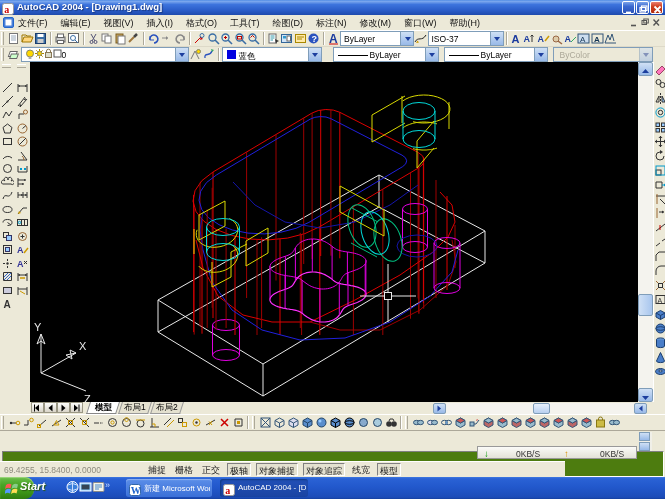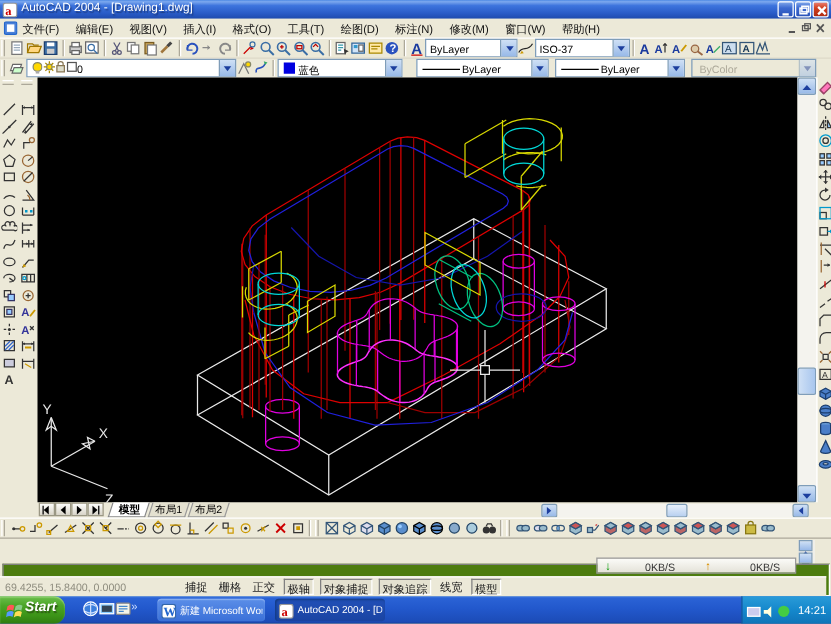--- a/index.html
+++ b/index.html
@@ -14,21 +14,21 @@
 .sbtn{background:linear-gradient(180deg,#fdfdfb,#d8d4c8);border:1px solid #9a9784;display:inline-block}
 .stat{font-size:9px;color:#222}
 .statbtn{display:inline-block;height:13px;padding:1px 2px;font-size:9px;vertical-align:top;margin-right:5px}
 .statbtn.on{border:1px solid;border-color:#808080 #fff #fff #808080;background:#e4e1d0}
 </style></head><body>
 <div class="abs" style="left:0;top:0;width:665px;height:15px;background:linear-gradient(180deg,#4e8ae4 0%,#7ca8ee 9%,#3d74dd 30%,#2a5cc8 70%,#1e4aad 100%)">
 <span class="abs" style="left:2px;top:1px"><svg width="12" height="12" style="" viewBox="0 0 12 12">
         <rect x="0.5" y="0.5" width="11" height="11" rx="2" fill="#fff" stroke="#999"></rect>
         <text x="2.2" y="9.8" font-size="10" font-weight="bold" fill="#c00" font-family="Liberation Serif">a</text>
       </svg></span>
-<span class="abs" style="left:17px;top:1px;color:#fff;font-size:9.5px;font-weight:normal;text-shadow:1px 1px 1px #1a3a80">AutoCAD 2004 - [Drawing1.dwg]</span>
+<span class="abs" style="left:17px;top:1px;color:#fff;font-size:9.5px;font-weight:bold;text-shadow:1px 1px 1px #1a3a80">AutoCAD 2004 - [Drawing1.dwg]</span>
 <span class="abs" style="right:2px;top:1px"><span class="xpb" style="background:linear-gradient(180deg,#7ba2e8,#3c6ad1 40%,#2a52b8)"><svg width="13" height="13" style="" viewBox="0 0 13 13">
           <path d="M3 9.5 h5" stroke="#fff" stroke-width="1.8"></path>
         </svg></span><span class="xpb" style="background:linear-gradient(180deg,#7ba2e8,#3c6ad1 40%,#2a52b8)"><svg width="13" height="13" style="" viewBox="0 0 13 13">
           <rect x="3" y="4.5" width="5.5" height="4.5" fill="none" stroke="#fff" stroke-width="1.2"></rect>
           <rect x="4.5" y="3" width="5.5" height="4.5" fill="none" stroke="#fff" stroke-width="1.2"></rect>
         </svg></span><span class="xpb" style="background:linear-gradient(180deg,#e98072,#d1401f 40%,#b02b10)"><svg width="13" height="13" style="" viewBox="0 0 13 13">
           <path d="M3.5 3.5 L9.5 9.5 M9.5 3.5 L3.5 9.5" stroke="#fff" stroke-width="1.8"></path>
         </svg></span></span>
   </div>
 <div class="abs" style="left:0;top:15px;width:665px;height:15px;background:#ece9d8;font-size:9px;color:#111">
@@ -663,28 +663,28 @@
         </svg></span>
 </div>
 <div class="abs" style="left:2px;top:20px;width:662px;height:11px;background:#4d7c0f;border:1px solid;border-color:#808080 #fff #fff #808080;font-size:9px;padding:12px 2px;color:#000">命令:</div>
 </div>
 <div class="abs" style="left:477px;top:446px;width:160px;height:13px;background:linear-gradient(180deg,#fbfbf8,#e4e2d8);border:1px solid #999;font-size:8.5px;color:#333">
 <span class="abs" style="left:6px;top:0.5px;color:#090;font-weight:bold;font-size:9.5px">↓</span>
     <span class="abs" style="left:38px;top:1.5px">0KB/S</span>
 <span class="abs" style="left:86px;top:0.5px;color:#d89000;font-weight:bold;font-size:9.5px">↑</span>
     <span class="abs" style="left:122px;top:1.5px">0KB/S</span>
   </div>
-<div class="abs stat" style="left:0;top:461px;width:661px;height:16px;background:#ece9d8;border-top:1px solid #fff">
+<div class="abs stat" style="left:0;top:461px;width:565px;height:16px;background:#ece9d8;border-top:1px solid #fff">
 <span class="abs" style="left:4px;top:3px;width:130px;height:12px;color:#8e8c7e;font-size:8.5px">69.4255, 15.8400, 0.0000</span>
 <span class="abs" style="left:146px;top:1px">
 <span class="statbtn">捕捉</span><span class="statbtn">栅格</span><span class="statbtn">正交</span><span class="statbtn on">极轴</span><span class="statbtn on">对象捕捉</span><span class="statbtn on">对象追踪</span><span class="statbtn">线宽</span><span class="statbtn on">模型</span>
 </span>
   </div>
 <div class="abs" style="left:0;top:477px;width:665px;height:22px;background:linear-gradient(180deg,#3f79e0 0%,#2a62d5 8%,#2258cc 45%,#1c4cb8 92%,#15409e 100%)">
-<span class="abs" style="left:0;top:0;width:52px;height:22px;background:linear-gradient(180deg,#6cbf4c 0%,#4aa527 35%,#3c9418 70%,#2f7d10 100%);border-radius:0 9px 9px 0;box-shadow:inset 0 1px 1px #9ed67e">
+<span class="abs" style="left:0;top:0;width:34px;height:22px;background:linear-gradient(180deg,#6cbf4c 0%,#4aa527 35%,#3c9418 70%,#2f7d10 100%);border-radius:0 9px 9px 0;box-shadow:inset 0 1px 1px #9ed67e">
 <span class="abs" style="left:5px;top:4px"><svg width="14" height="14" style="" viewBox="0 0 14 14">
           <path d="M1 4 q3-2 5.5-0.5 l-1 4 q-2.5-1.5-5.5 0.5z" fill="#f55"></path>
           <path d="M7.5 4 q3-2 5.5-0.5 l-1 4 q-2.5-1.5-5.5 0.5z" fill="#8c8"></path>
           <path d="M0.5 9 q3-2 5.5-0.5 l-1 4 q-2.5-1.5-5.5 0.5z" fill="#59f"></path>
           <path d="M7 9 q3-2 5.5-0.5 l-1 4 q-2.5-1.5-5.5 0.5z" fill="#fd5"></path>
         </svg></span>
 <span class="abs" style="left:20px;top:3px;color:#fff;font-size:11px;font-weight:bold;font-style:italic;text-shadow:1px 1px 1px #2a5a10">Start</span>
     </span>
 <span class="abs" style="left:66px;top:3px"><svg width="13" height="15" style="" viewBox="0 0 13 15">
         <circle cx="6.5" cy="7" r="5.5" fill="#3a7edb" stroke="#fff"></circle>
@@ -703,22 +703,12 @@
         </svg></span>
 <span class="abs" style="left:18px;top:4px;color:#fff;font-size:8px;white-space:nowrap;overflow:hidden;width:66px">新建 Microsoft Word ...</span>
     </span>
 <span class="abs" style="left:220px;top:2px;width:88px;height:18px;background:linear-gradient(180deg,#2250b8,#1a44a2);border-radius:3px;box-shadow:inset 1px 1px 2px #123a80">
 <span class="abs" style="left:3px;top:2.5px"><svg width="12" height="12" style="" viewBox="0 0 12 12">
           <rect x="0.5" y="0.5" width="11" height="11" rx="2" fill="#fff" stroke="#999"></rect>
           <text x="2.2" y="9.8" font-size="10" font-weight="bold" fill="#c00" font-family="Liberation Serif">a</text>
         </svg></span>
 <span class="abs" style="left:18px;top:4px;color:#fff;font-size:8px;white-space:nowrap;overflow:hidden;width:68px">AutoCAD 2004 - [Dra...</span>
     </span>
-<span class="abs" style="left:593px;top:0;width:72px;height:22px;background:linear-gradient(180deg,#2a9bd8 0%,#1588cc 50%,#0f74b8 100%);border-left:1px solid #1060a0">
-<span class="abs" style="left:3px;top:5px"><svg width="12" height="12" style="" viewBox="0 0 12 12">
-          <rect x="1" y="3" width="10" height="7" fill="#cce" stroke="#fff"></rect>
-        </svg><svg width="12" height="12" style="" viewBox="0 0 12 12">
-          <path d="M2 5 h3 l3-3 v9 l-3-3 h-3z" fill="#ffd"></path>
-        </svg><svg width="12" height="12" style="" viewBox="0 0 12 12">
-          <circle cx="6" cy="6" r="4.5" fill="#4c4"></circle>
-        </svg></span>
-<span class="abs" style="right:4px;top:6px;color:#fff;font-size:9px">14:21</span>
-    </span>
 </div>
 </body></html>

